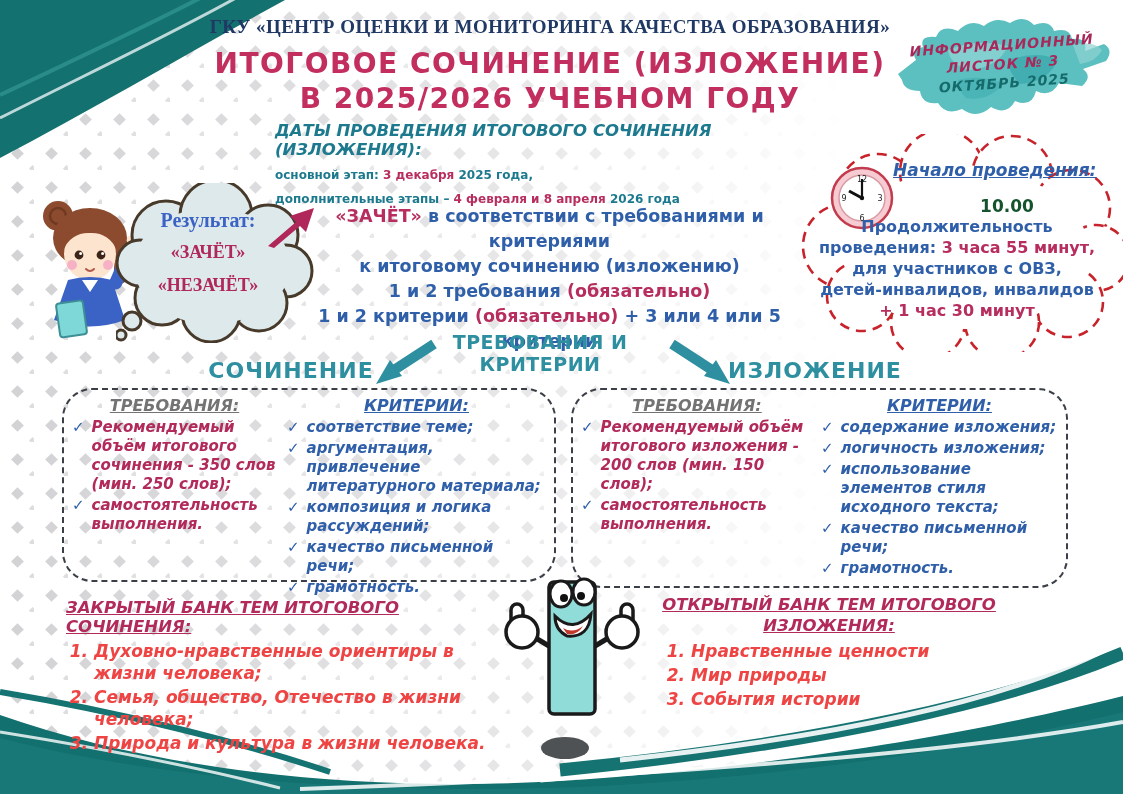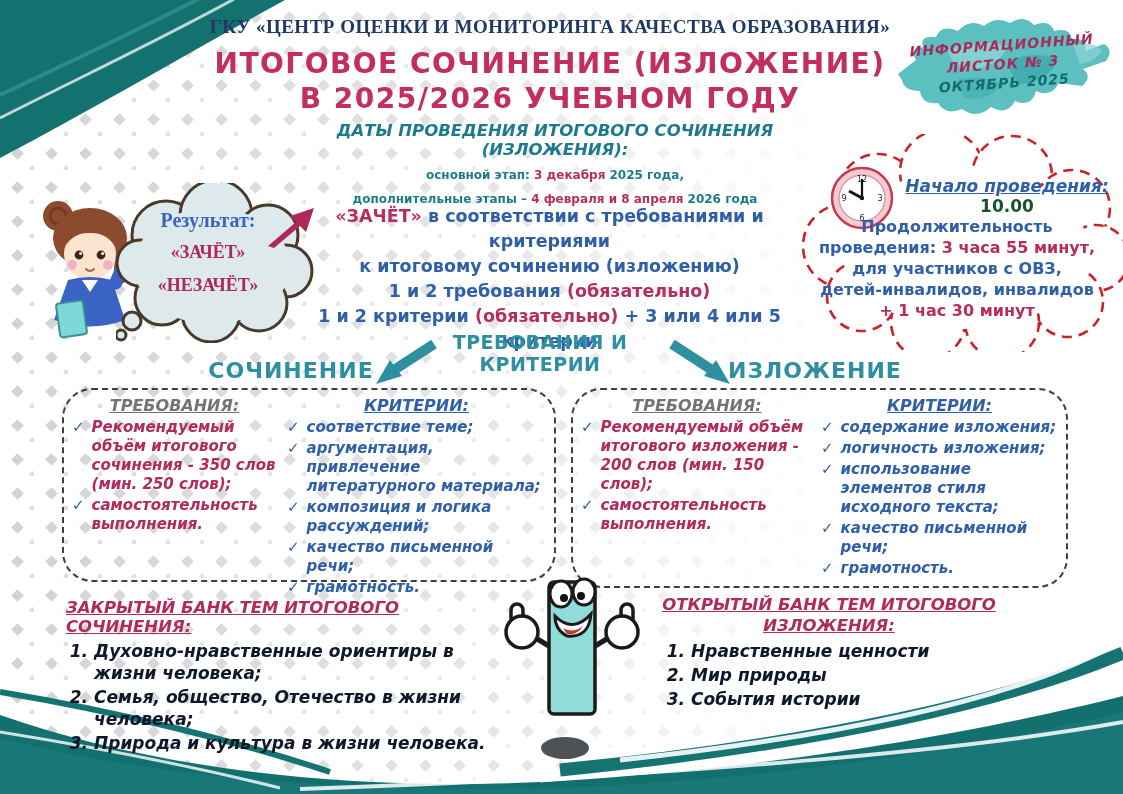--- a/index.html
+++ b/index.html
@@ -15,39 +15,39 @@
 
   
   .badge{left:888px;top:10px;width:230px;height:132px;}
   .badge svg{position:absolute;left:0;top:0;}
   .badge-text{position:absolute;left:0;top:26px;width:100%;text-align:center;
               transform:rotate(-4deg);font-style:italic;font-weight:bold;line-height:19px;}
   .badge-text .b1,.badge-text .b2{color:#a8285a;font-size:14px;letter-spacing:1px;}
   .badge-text .b3{color:#156a6b;font-size:14px;letter-spacing:1px;}
 
   
-  .dates{left:275px;top:121px;width:560px;text-align:center;color:#1d7a8e;}
+  .dates{left:275px;top:121px;width:560px;text-align:left;color:#1d7a8e;}
   .dates .h{font-style:italic;font-size:16.5px;font-weight:600;margin-bottom:4px;}
   .dates .ln{font-weight:bold;font-size:12px;line-height:24px;}
   .red{color:#b72d5e;}
 
   
   .bubble{left:116px;top:183px;width:200px;height:160px;}
   .bubble-text{position:absolute;left:12px;top:26px;width:160px;text-align:center;
                font-family:"Liberation Serif",serif;font-weight:bold;}
   .bubble-text .r{color:#3b63c5;font-size:20px;margin-bottom:10px;}
   .bubble-text .z{color:#b0275a;font-size:18px;margin-bottom:12px;}
 
   
   .zachet{left:292px;top:204px;width:515px;text-align:center;font-weight:bold;
           font-size:17.5px;line-height:25px;color:#2f5fa9;}
 
   
   .cloud{left:790px;top:134px;width:333px;height:218px;}
-  .cloud-line1{left:893px;top:176px;width:228px;text-align:center;color:#2f5fa9;
+  .cloud-line1{left:893px;top:160px;width:228px;color:#2f5fa9;
                font-style:italic;font-weight:bold;font-size:17px;text-decoration:underline;}
   .cloud-time{left:893px;top:196px;width:228px;text-align:center;color:#14532d;
               font-weight:bold;font-size:17px;}
   .cloud-body{left:812px;top:216px;width:290px;text-align:center;color:#2f5fa9;
               font-weight:bold;font-size:16px;line-height:21px;}
 
   
   .mid-heading{left:400px;top:331px;width:280px;text-align:center;color:#2d8fa0;
                font-weight:800;font-size:19px;letter-spacing:.5px;}
   .col-heading{color:#2d8fa0;font-weight:800;font-size:22px;letter-spacing:1px;}
@@ -74,21 +74,21 @@
   .c-crim{color:#b12a5a;}
   .c-blue{color:#2f5fa9;}
 
   
   .bank-title{color:#b12a5a;font-weight:bold;font-style:italic;font-size:16.5px;
               text-decoration:underline;}
   .closed-bank{left:66px;top:598px;width:448px;}
   .closed-bank .bank-title{margin-bottom:2px;}
   .open-bank{left:645px;top:594px;width:368px;}
   .open-bank .bank-title{text-align:center;line-height:21px;}
-  ol.bank-list{margin:4px 0 0 0;padding-left:28px;color:#0f172a;font-style:italic;
+  ol.bank-list{margin:4px 0 0 0;padding-left:28px;color:#ef4444;font-style:italic;
                font-weight:600;font-size:17px;line-height:22px;}
   ol.bank-list li{margin-bottom:2px;}
   .open-bank ol.bank-list{padding-left:46px;}
 
   
   .presenter{left:28px;top:196px;width:140px;height:152px;}
   .mascot{left:497px;top:576px;width:150px;height:192px;}
   .arrow-crim{left:266px;top:206px;width:50px;height:42px;}
   .arr{width:70px;height:50px;}
   .arr-l{left:372px;top:338px;}

